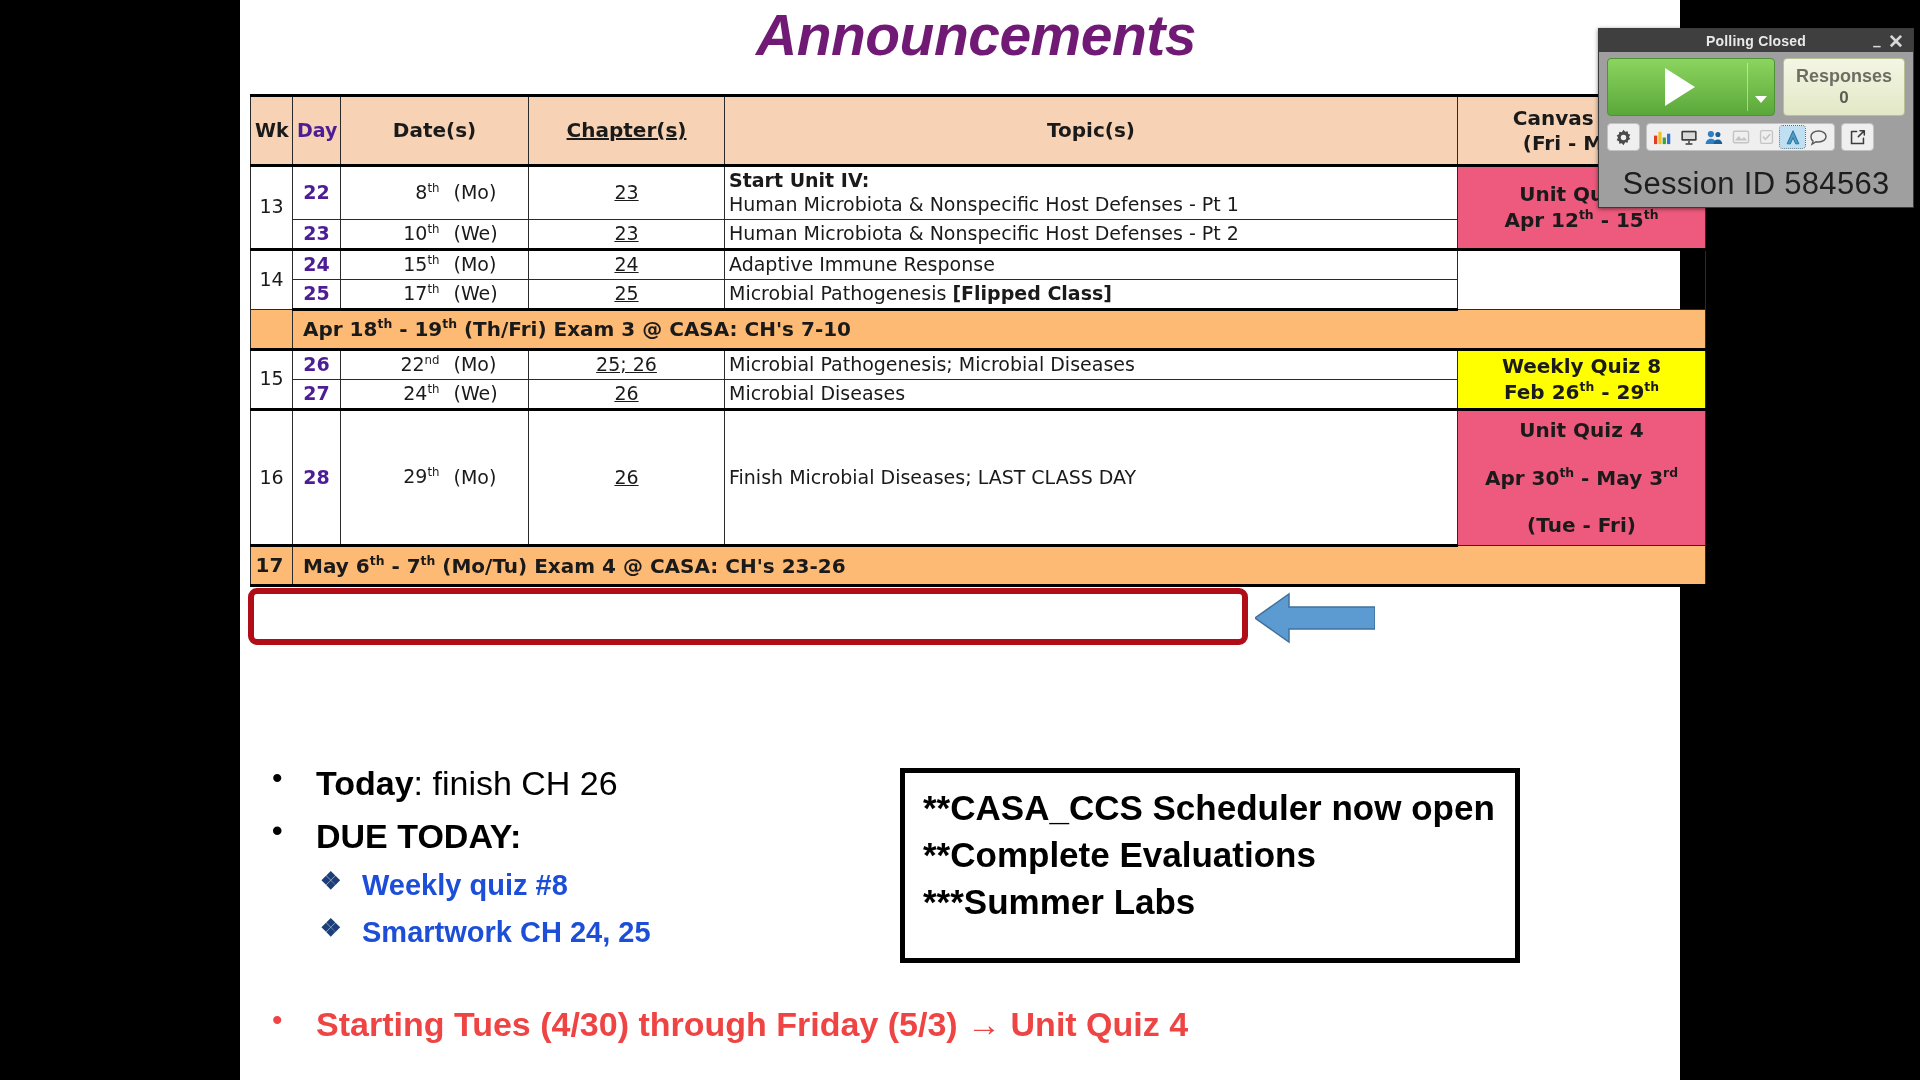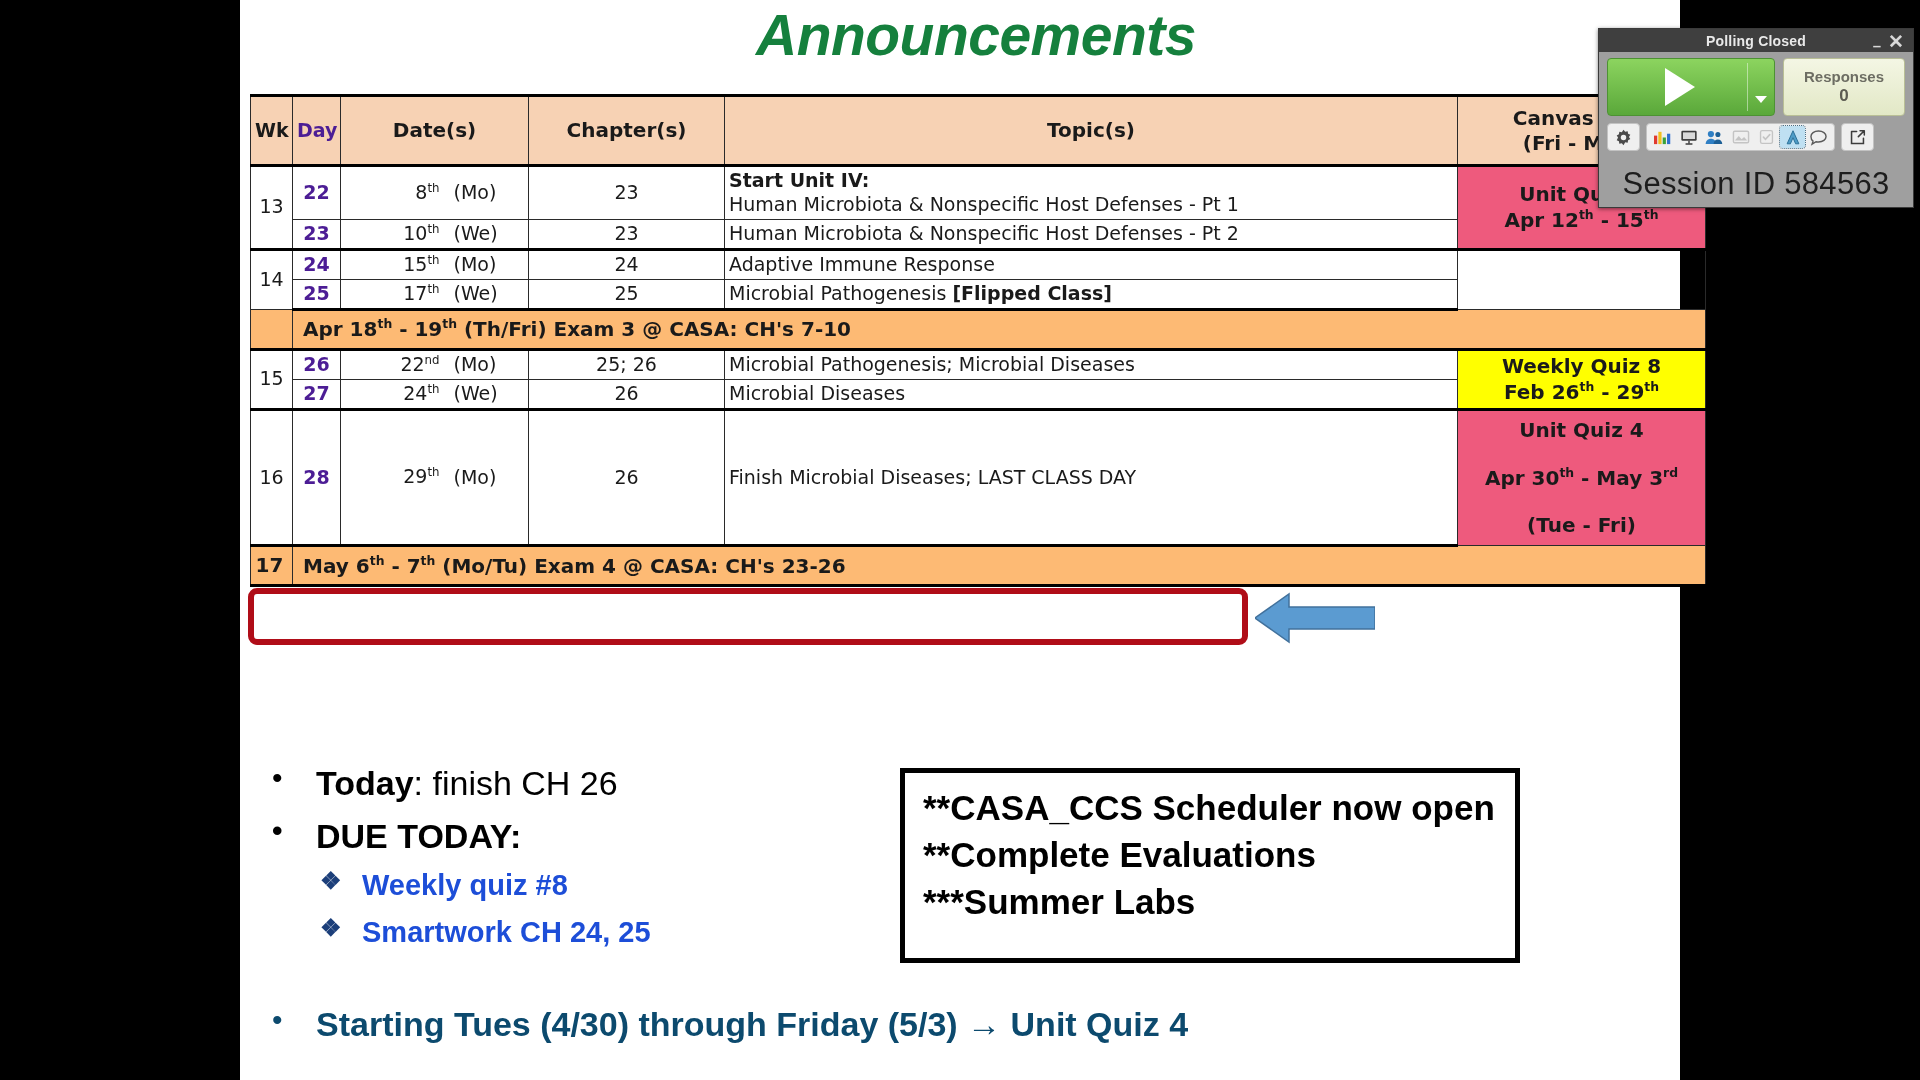--- a/index.html
+++ b/index.html
@@ -15,21 +15,21 @@
     position: absolute; left: 240px; top: 0; width: 1440px; height: 1080px;
     background: #ffffff;
   }
 
   
   .slide-title {
     position: absolute; left: 0; top: 6px; width: 1440px;
     text-align: center;
     font-family: "Liberation Sans", sans-serif;
     font-weight: bold; font-style: italic;
-    font-size: 57px; letter-spacing: -0.5px; color: #15803d;
+    font-size: 57px; letter-spacing: -0.5px; color: #701a75;
     line-height: 1.05;
     padding-left: 32px;
   }
 
   
   .sched {
     position: absolute; left: 10px; top: 94px;
     width: 1432px;
     border-collapse: collapse;
     font-family: "DejaVu Sans", sans-serif;
@@ -38,21 +38,21 @@
   }
   .sched td {
     border: 1px solid #2a2a2a;
     padding: 2px 4px;
     vertical-align: middle;
     line-height: 1.25;
   }
   .c-wk   { width: 42px;  text-align: center; font-weight: normal; }
   .c-day  { width: 48px;  text-align: center; font-weight: bold; color: #4c1d95; }
   .c-date { width: 188px; text-align: center; }
-  .c-chap { width: 196px; text-align: center; }
+  .c-chap { width: 196px; text-align: center; text-decoration: underline; }
   .c-top  { width: 733px; text-align: left; padding-left: 8px; }
   .c-quiz { width: 248px; text-align: center; }
 
   .hdr td {
     background: #f7d2b4;
     font-weight: bold;
     text-align: center;
     height: 70px;
     font-size: 20px;
     border-top: 3px solid #000;
@@ -109,21 +109,21 @@
     color: #1d4ed8; white-space: nowrap;
   }
   .sub::before {
     content: "\2756"; position: absolute; left: 62px; top: 0; font-size: 24px; color: #1c3f7a;
   }
   .bold { font-weight: bold; }
 
   .last-bullet {
     position: absolute; left: 18px; top: 1005px;
     padding-left: 58px; font-size: 34px; font-weight: bold;
-    white-space: nowrap; color: #0c4a6e;
+    white-space: nowrap; color: #ef4444;
   }
   .last-bullet::before {
     content: "•"; position: absolute; left: 14px; top: -2px; font-size: 30px; font-weight: normal;
   }
 
   
   .callout {
     position: absolute; left: 660px; top: 768px;
     width: 620px; height: 195px;
     border: 5px solid #000; background: #fff;
@@ -178,21 +178,21 @@
     width: 0; height: 0; border-left: 6px solid transparent;
     border-right: 6px solid transparent; border-top: 7px solid #fff;
   }
   .resp-btn {
     flex: 1; height: 58px;
     background: linear-gradient(#f4f6e4, #e2e8c6);
     border: 1px solid #b9bf96; border-radius: 4px;
     display: flex; flex-direction: column; align-items: center; justify-content: center;
     cursor: pointer;
   }
-  .resp-label { font-size: 15px; font-weight: bold; color: #6d6d63; }
+  .resp-label { font-size: 18px; font-weight: bold; color: #6d6d63; }
   .resp-val   { font-size: 17px; font-weight: bold; color: #5c5c52; margin-top: 1px; }
 
   .poll-tools { display: flex; gap: 6px; margin-top: 7px; align-items: center; }
   .tool-grp {
     background: #efefef; border: 1px solid #c2c2c2; border-radius: 4px;
     display: flex; align-items: center; padding: 2px 3px; gap: 1px;
   }
   .tool {
     width: 25px; height: 22px; display: flex; align-items: center; justify-content: center;
     cursor: pointer; border-radius: 3px;

